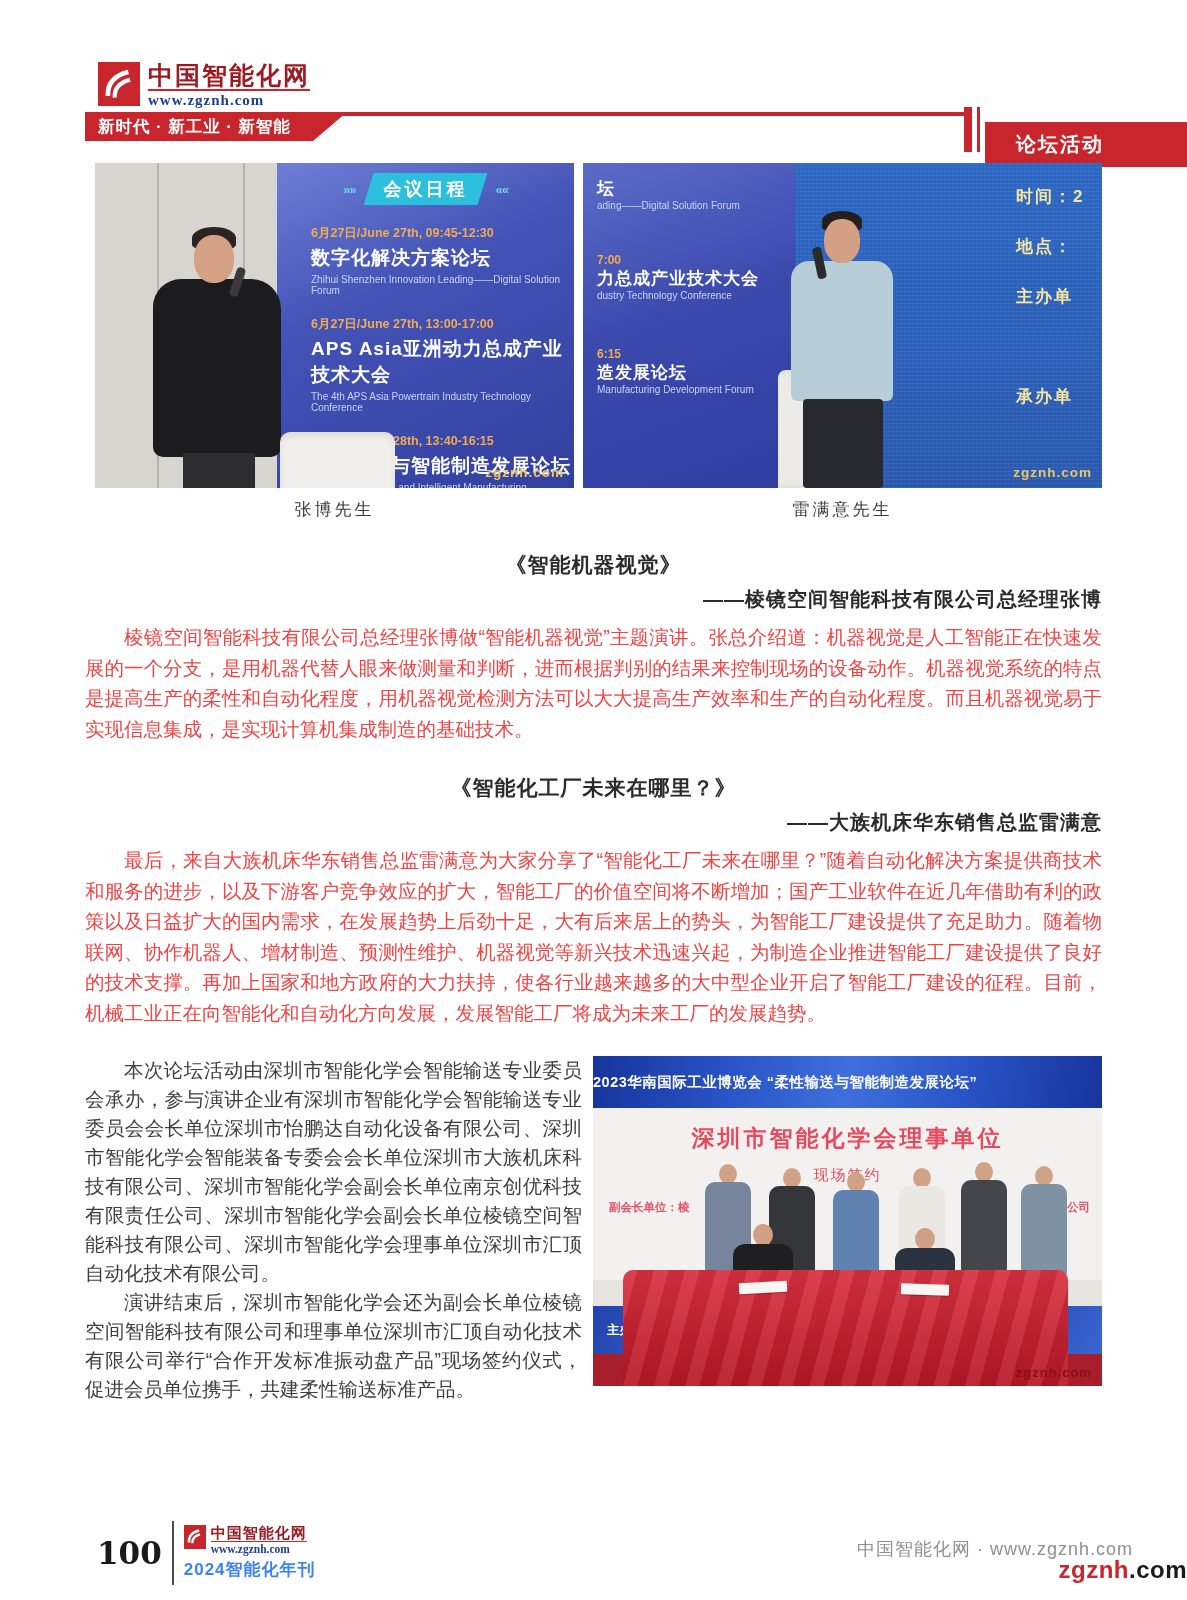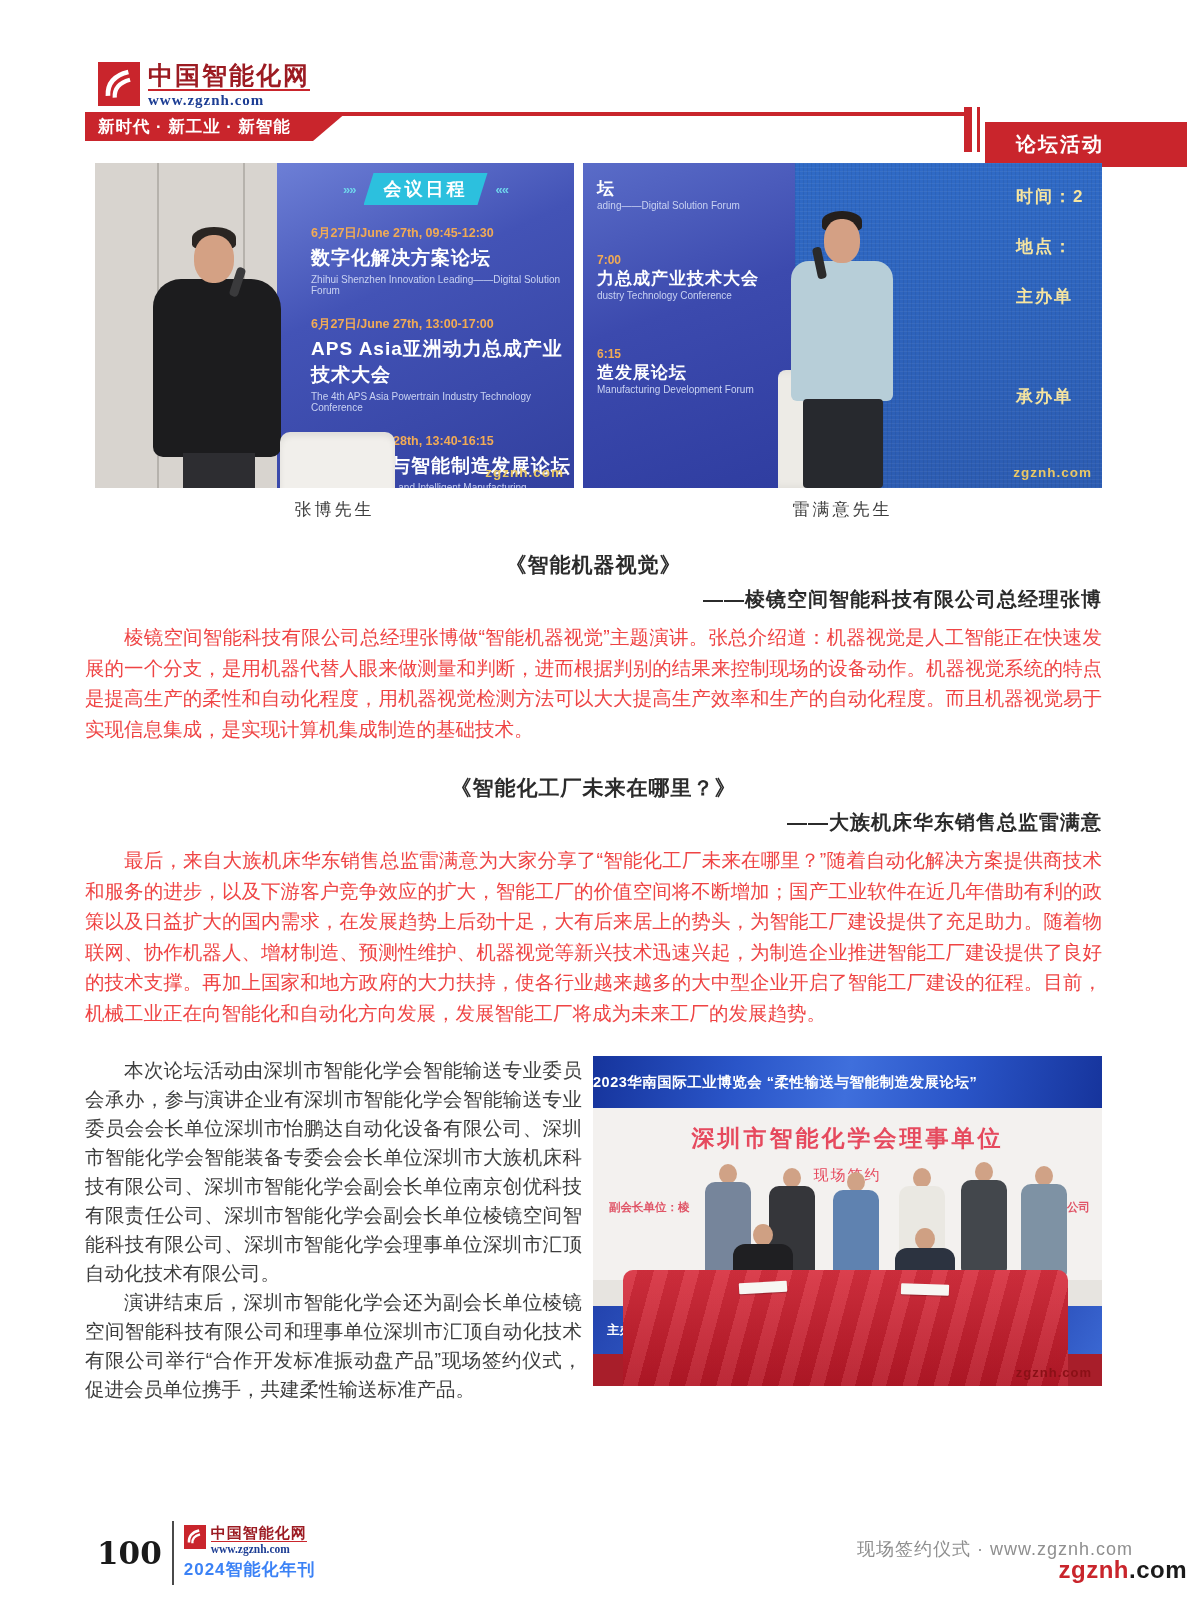--- a/index.html
+++ b/index.html
@@ -307,18 +307,18 @@
         </div>
         <div>
           <div class="foot-brand">中国智能化网</div>
           <div class="foot-rule2"></div>
           <div class="foot-url">www.zgznh.com</div>
         </div>
       </div>
       <div class="foot-annual">2024智能化年刊</div>
     </div>
   </div>
-  <div class="footer-right">现场签约仪式 · www.zgznh.com</div>
+  <div class="footer-right">中国智能化网 · www.zgznh.com</div>
   <div class="corner-wm">
     <span class="r">zgznh</span><span class="k">.com</span>
   </div>
 
 </div>
 
 </body></html>

